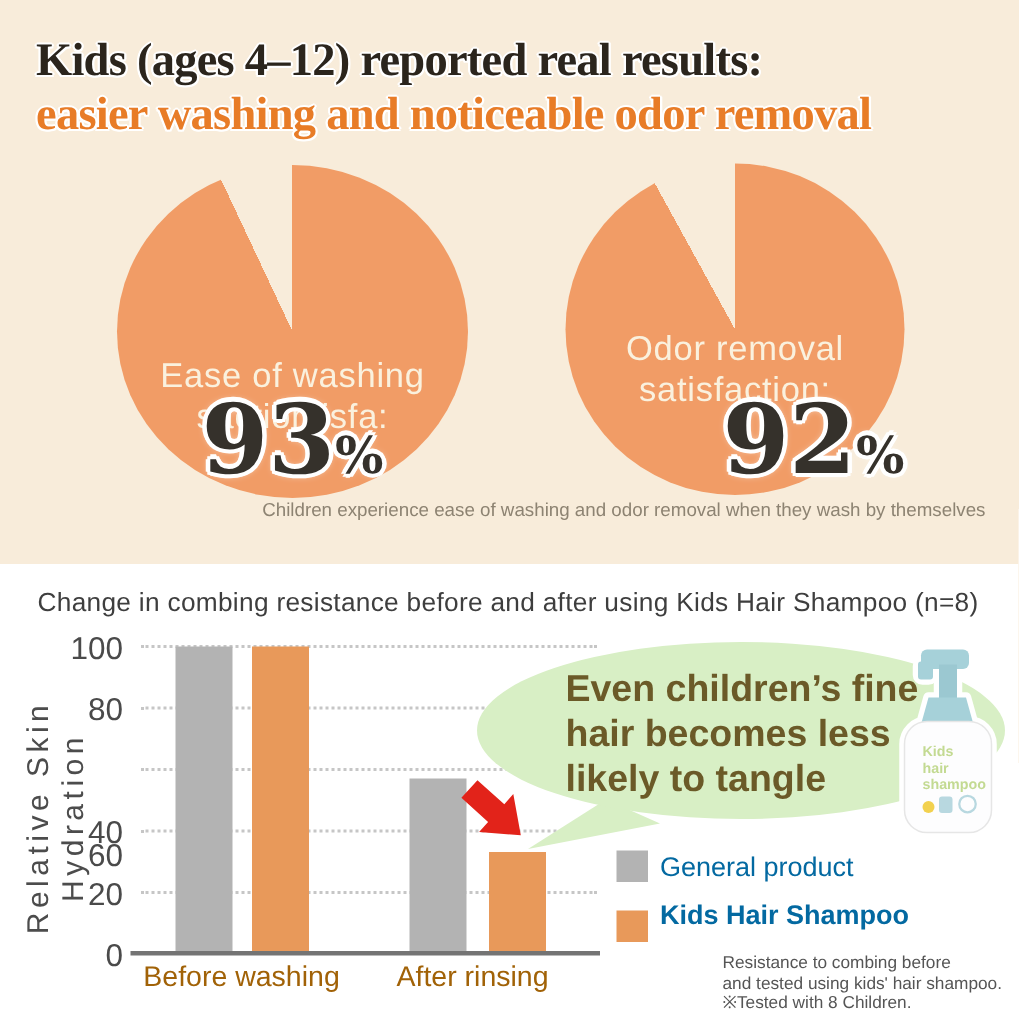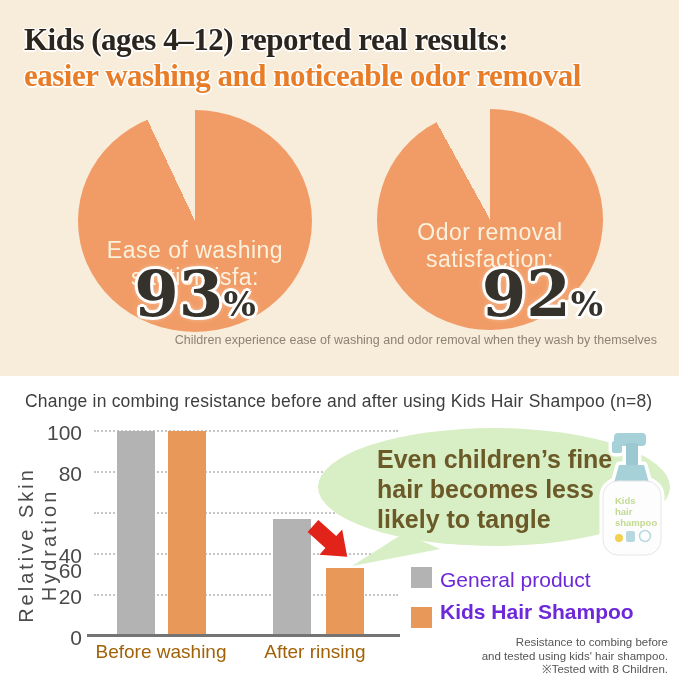--- a/index.html
+++ b/index.html
@@ -63,25 +63,25 @@
   #xlabel0{left:91px;}
   #xlabel1{left:245px;}
   #overlay{left:0;top:0;width:679px;height:679px;pointer-events:none;}
   #bubble-text{
     left:377px;top:444px;width:290px;
     font-size:25px;font-weight:700;line-height:30px;color:var(--bubble_text);
   }
   .legend-swatch{position:absolute;width:21px;height:21px;}
   #legend-swatch0{left:411px;top:567px;background:var(--bar_gray);}
   #legend-swatch1{left:411px;top:607px;background:var(--bar_orange);}
-  .legend-label{position:absolute;left:440px;font-size:21px;color:#6d28d9;}
+  .legend-label{position:absolute;left:440px;font-size:18px;color:#0369a1;}
   #legend-label0{top:568px;}
   #legend-label1{top:600px;font-weight:bold;}
   #chart-footnote{
-    right:11px;top:636px;text-align:right;
+    right:11px;top:636px;text-align:left;
     font-size:11.5px;line-height:13.5px;color:#555555;
   }
 </style>
 </head>
 <body>
 
 <div>
 
   <div class="abs" id="top-bg"></div>
 

